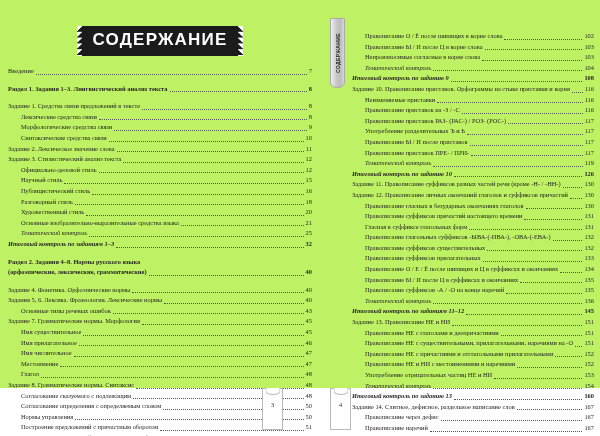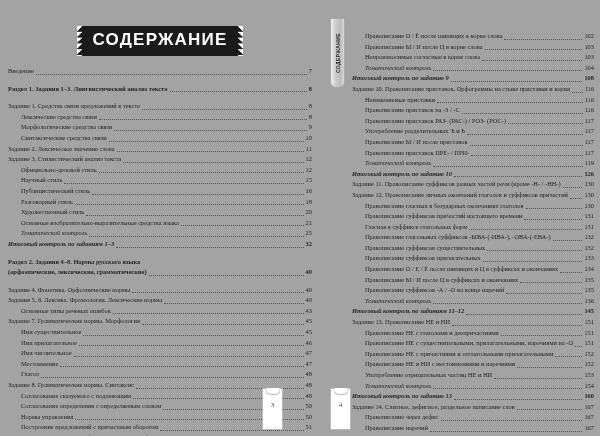--- a/index.html
+++ b/index.html
@@ -17,23 +17,23 @@
   }
 
   
   .spread {
     position: absolute;
     inset: 0;
     display: flex;
   }
   .page {
     position: relative;
-    height: 436px;
+    height: 388px;
     box-sizing: border-box;
-    background: #a3a3a3;
+    background: #bef264;
   }
   .page-left  { width: 330px; padding: 0 18px 0 8px; }
   .page-right { width: 270px; padding: 0 6px 0 22px; }
 
   
   .banner-wrap {
     margin-top: 26px;
     display: flex;
     justify-content: center;
     height: 30px;

